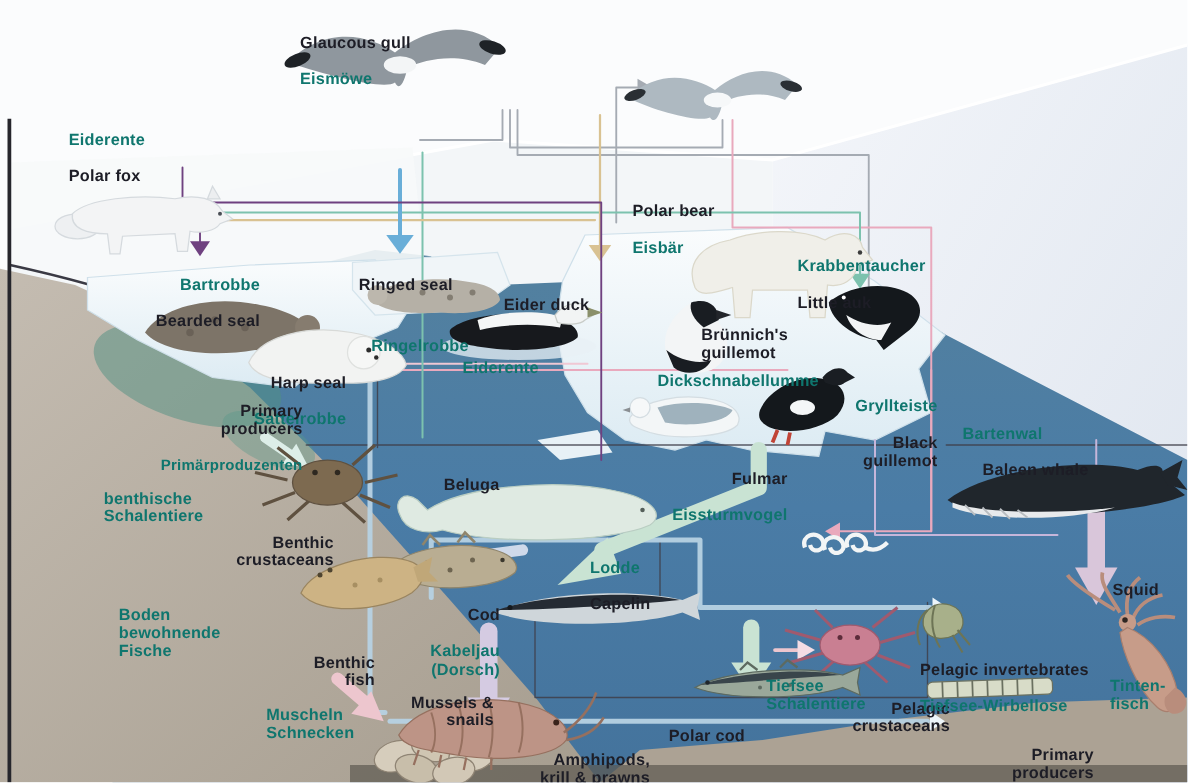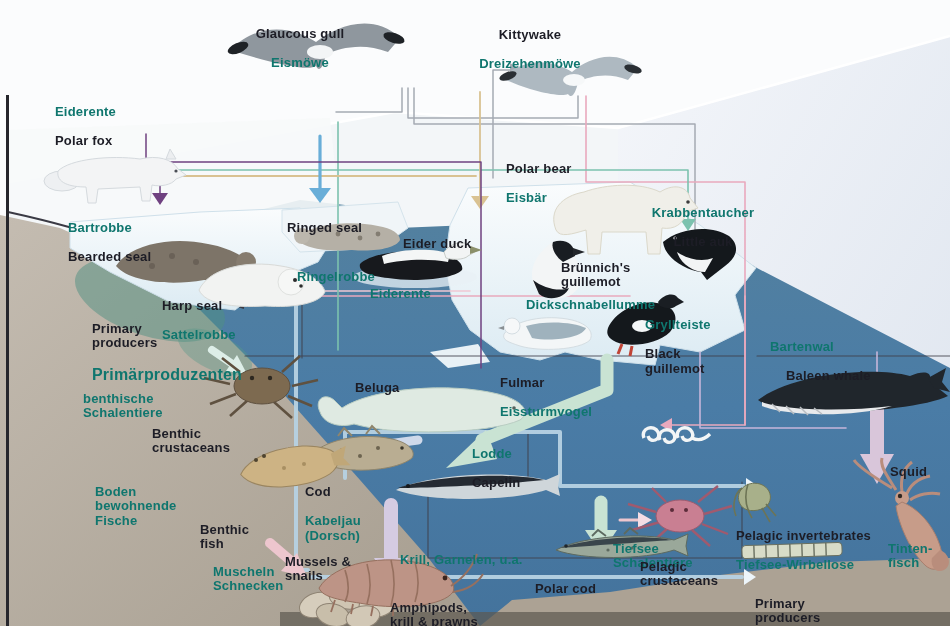--- a/index.html
+++ b/index.html
@@ -4,23 +4,23 @@
 <style>
   html,body{margin:0;padding:0;background:#ffffff}
   #stage{position:relative;width:950px;height:626px;overflow:hidden;
          font-family:"Liberation Sans",sans-serif;background:#fbfcfd}
   svg.scene{position:absolute;left:0;top:0;width:950px;height:626px}
   .lbl{position:absolute;font-weight:bold;font-size:13px;line-height:1.13;
        letter-spacing:.2px;white-space:pre-line}
   .lbl span{display:block}
   .en{color:#1d1d26}
   .de{color:#0f766e}
-  .ctr{text-align:left}
-  .rgt{text-align:center}
-  .sm{font-size:16px}
+  .ctr{text-align:right}
+  .rgt{text-align:left}
+  .sm{font-size:12px}
 </style>
 </head>
 <body>
 
 <div id="stage">
 
 <svg class="scene" viewBox="0 0 950 626">
   <defs>
     <linearGradient id="wallGrad" x1="0" y1="0" x2="1" y2="1">
       <stop offset="0" stop-color="#f4f6fa"></stop>
@@ -332,24 +332,20 @@
       <circle cx="60" cy="22" r="1.6" fill="#5d6a60"></circle>
           <circle cx="84" cy="20" r="1.6" fill="#5d6a60"></circle>
     </g>
   </g>
 </svg>
 
 <div class="lbl rgt" style="left:240px;top:12px;width:120px">
   <span class="en">Glaucous gull</span>
   <span class="de">Eismöwe</span>
 </div>
-<div class="lbl rgt" style="left:455px;top:13px;width:150px">
-  <span class="en">Kittywake</span>
-  <span class="de">Dreizehenmöwe</span>
-</div>
 <div class="lbl" style="left:55px;top:90px">
   <span class="de">Eiderente</span>
   <span class="en">Polar fox</span>
 </div>
 <div class="lbl ctr" style="left:68px;top:206px;width:140px">
   <span class="de">Bartrobbe</span>
   <span class="en">Bearded seal</span>
 </div>
 <div class="lbl" style="left:287px;top:206px">
   <span class="en">Ringed seal</span>
@@ -430,23 +426,20 @@
 fish</span>
 </div>
 <div class="lbl" style="left:213px;top:550px">
   <span class="de">Muscheln
 Schnecken</span>
 </div>
 <div class="lbl ctr" style="left:285px;top:540px;width:110px">
   <span class="en">Mussels &amp;
 snails</span>
 </div>
-<div class="lbl" style="left:400px;top:538px">
-  <span class="de">Krill, Garnelen, u.a.</span>
-</div>
 <div class="lbl ctr" style="left:390px;top:586px;width:130px">
   <span class="en">Amphipods,
 krill &amp; prawns</span>
 </div>
 <div class="lbl" style="left:535px;top:567px">
   <span class="en">Polar cod</span>
 </div>
 <div class="lbl" style="left:613px;top:527px">
   <span class="de">Tiefsee
 Schalentiere</span>

